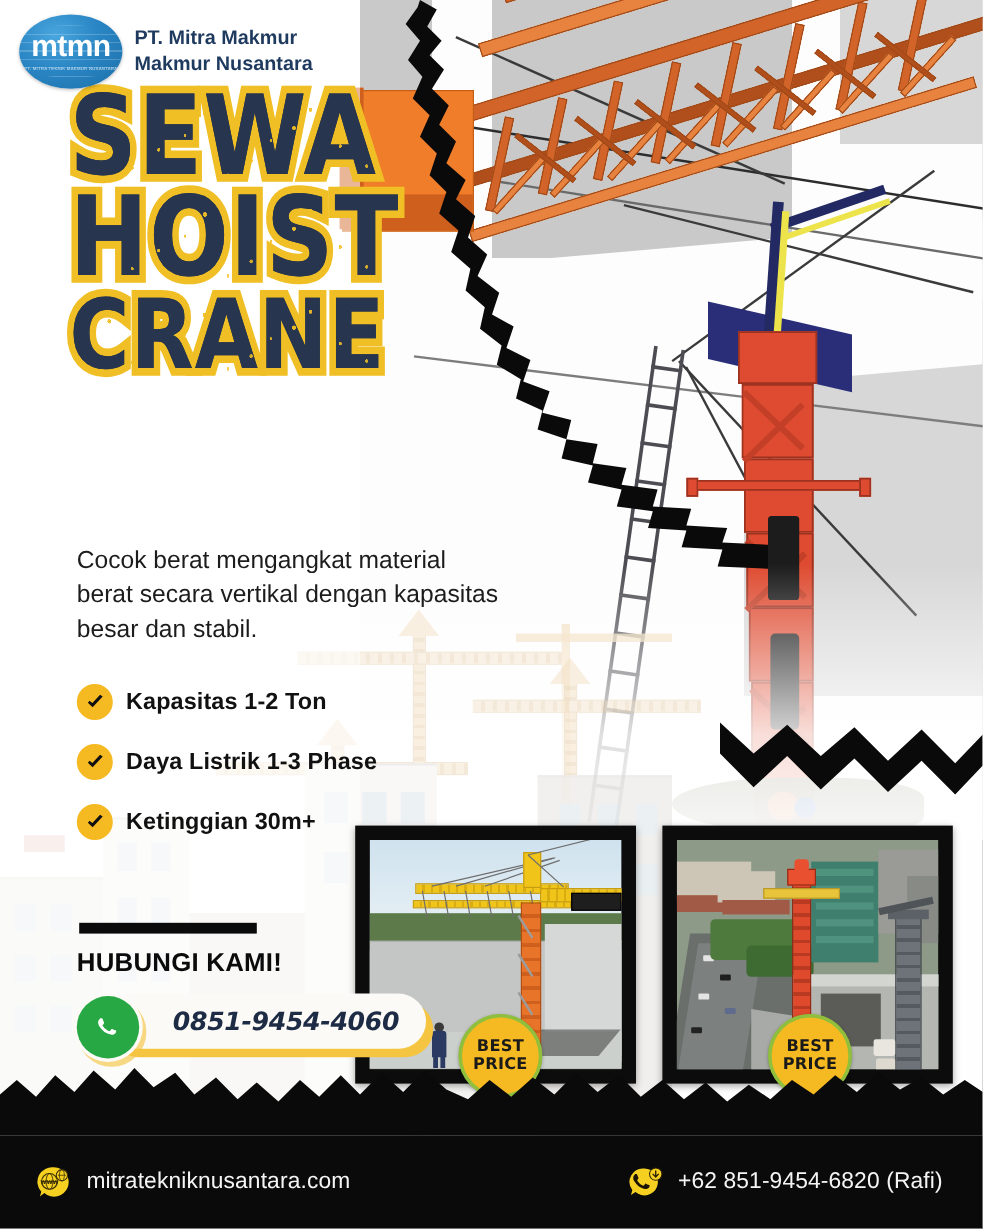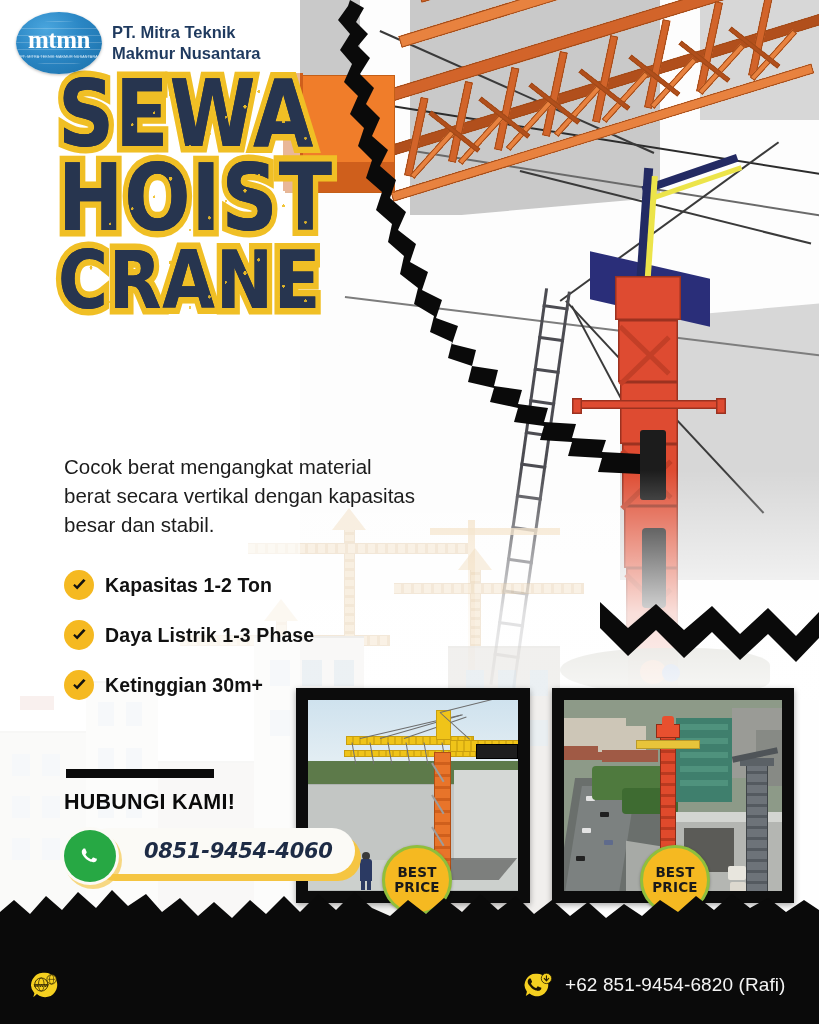--- a/index.html
+++ b/index.html
@@ -97,21 +97,21 @@
   }
   .logo-oval::before{
     content:""; position:absolute; left:-10%; right:-10%; top:14%; height:72%;
     background:
       repeating-linear-gradient(180deg, rgba(255,255,255,.20) 0 1px, rgba(255,255,255,0) 1px 7px);
     border-radius:50%;
   }
   .logo-text {
     color:#fff; font-weight:bold; font-size:25px; letter-spacing:-.5px;
     line-height:1; position:relative; z-index:2;
-    font-family:Liberation Serif, serif;
+    font-family:Liberation Sans, sans-serif;
   }
   .logo-sub {
     color:#cfe6f6; font-size:3.6px; letter-spacing:.2px; margin-top:3px;
     position:relative; z-index:2; white-space:nowrap;
   }
   .company-name {
     color:#1f3a5f; font-weight:bold; font-size:16.5px; line-height:1.28;
     max-width:190px;
   }
 
@@ -475,21 +475,21 @@
     <path d="M0,42 L28,68 L56,44 L84,70 L112,46 L140,74 L168,48 L196,76 L219,52
              L219,78 L196,102 L168,74 L140,100 L112,72 L84,98 L56,70 L28,96 L0,68 Z" fill="#0a0a0a"></path>
   </svg>
 
   <div class="logo-wrap">
     <div class="logo-oval">
       <div class="logo-text">mtmn</div>
       <div class="logo-sub">PT. MITRA TEKNIK MAKMUR NUSANTARA</div>
     </div>
     <div class="company-name">
-      <div>PT. Mitra Teknik</div>
+      <div>PT. Mitra Makmur</div>
       <div>Makmur Nusantara</div>
     </div>
   </div>
 
   <div class="headline">
     <div class="hl-line hl-1">
       <span>SEWA</span>
       <span class="grain"></span>
     </div>
     <div class="hl-line hl-2">
@@ -665,20 +665,21 @@
           <path d="M16 3a13 13 0 1 1-8.6 22.7L3.5 29l1.2-4.3A13 13 0 0 1 16 3z" fill="#f5d020"></path>
           <circle cx="12" cy="15.5" r="7" fill="none" stroke="#3a2f05" stroke-width="1"></circle>
           <ellipse cx="12" cy="15.5" rx="3" ry="7" fill="none" stroke="#3a2f05" stroke-width=".8"></ellipse>
           <line x1="5" y1="15.5" x2="19" y2="15.5" stroke="#3a2f05" stroke-width=".8"></line>
           <text x="12" y="18" font-size="6" font-family="DejaVu Sans" font-weight="bold" fill="#3a2f05" text-anchor="middle">www</text>
           <circle cx="23" cy="10" r="5" fill="#f5d020" stroke="#3a2f05" stroke-width=".9"></circle>
           <line x1="19.5" y1="10" x2="26.5" y2="10" stroke="#3a2f05" stroke-width=".7"></line>
           <ellipse cx="23" cy="10" rx="2.2" ry="5" fill="none" stroke="#3a2f05" stroke-width=".7"></ellipse>
         </svg>
       </div>
+      <div class="footer-text">mitratekniknusantara.com</div>
     </div>
 
     <div class="footer-item right">
       <div class="f-icon">
         <svg width="30" height="30" viewBox="0 0 32 32">
           <path d="M15 4a12 12 0 1 1-8 21l-4 2.6 1.2-4.4A12 12 0 0 1 15 4z" fill="#f5d020"></path>
           <path d="M18.8 18.7c-.4-.2-2.2-1.1-2.5-1.2-.3-.1-.6-.2-.8.2-.2.4-.9 1.2-1.1 1.4-.2.2-.4.2-.7.1-.4-.2-1.6-.6-3-1.9-1.1-1-1.8-2.2-2.1-2.6-.2-.4 0-.6.2-.7.2-.2.4-.4.5-.6.2-.2.2-.4.3-.6.1-.2 0-.5 0-.6-.1-.2-.8-1.9-1.1-2.6-.3-.7-.6-.6-.8-.6h-.6c-.2 0-.6.1-.9.5-.3.4-1.2 1.2-1.2 2.9 0 1.7 1.3 3.4 1.5 3.6.2.3 2.5 3.9 6.1 5.4 2.3.9 3.1 1 4.2.8.7-.1 2.2-.9 2.5-1.7.3-.8.3-1.5.2-1.7 0-.2-.3-.3-.5-.4z" fill="#1c1403"></path>
           <circle cx="25" cy="9" r="5.5" fill="#f5d020" stroke="#2b2205" stroke-width=".9"></circle>
           <path d="M25 6.2 L25 11.4 M22.6 9 L25 11.6 L27.4 9" stroke="#2b2205" stroke-width="1.2" fill="none" stroke-linecap="round" stroke-linejoin="round"></path>
         </svg>

